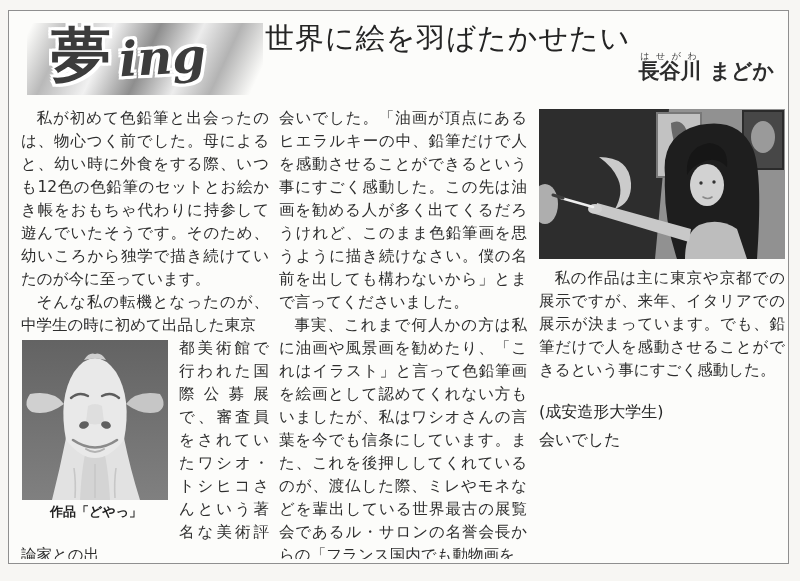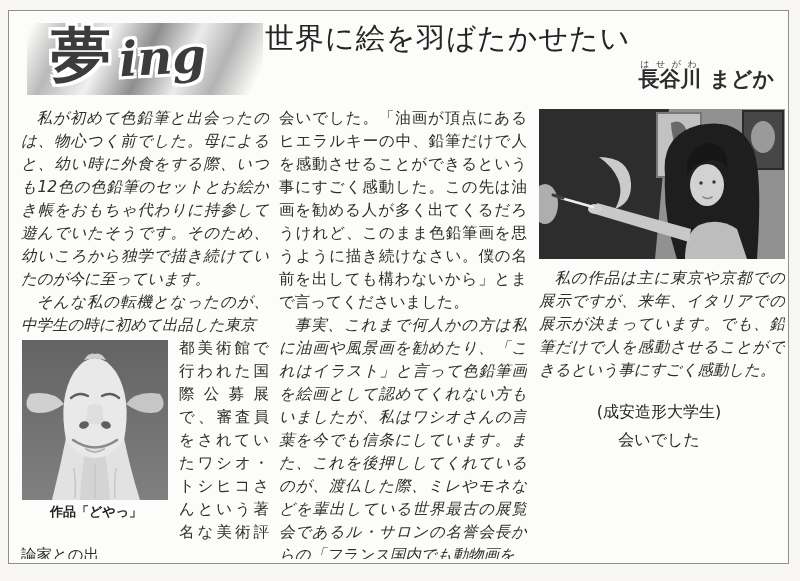--- a/index.html
+++ b/index.html
@@ -34,50 +34,50 @@
     font-size:48px;line-height:1;color:#3c3c3c;transform:rotate(-3deg);
     text-shadow:-3px -3px 0 #fff,3px -3px 0 #fff,-3px 3px 0 #fff,3px 3px 0 #fff,
                 0 -3px 0 #fff,0 3px 0 #fff,-3px 0 0 #fff,3px 0 0 #fff;
   }
   .title{
     position:absolute;left:256px;top:8px;margin:0;
     font-size:29px;font-weight:normal;letter-spacing:1px;color:#242424;
     white-space:nowrap;
   }
   .author{
-    position:absolute;right:14px;top:48px;text-align:right;
+    position:absolute;right:14px;top:40px;text-align:right;
     font-size:21px;font-weight:bold;color:#2c2c2c;white-space:nowrap;
   }
   .author ruby rt{
     font-size:9px;font-weight:normal;letter-spacing:3px;color:#3a3a3a;
   }
   .author .given{margin-left:8px;}
   
   .col{
     position:absolute;top:96px;width:248px;height:452px;
     font-size:15.5px;line-height:23px;color:#2e2e2e;
     text-align:justify;overflow:hidden;
   }
   .col1{left:12px;}
   .col2{left:270px;}
   .col3{left:530px;width:246px;}
   .col p{margin:0;}
-  .col p.indent{text-indent:1em;font-style:italic;}
+  .col p.indent{text-indent:1em;}
   
   .goat-fig{float:left;width:148px;margin:3px 9px 10px 1px;}
   .goat-fig svg{display:block;width:146px;height:160px;}
   .caption{
     text-align:center;font-size:13px;font-weight:bold;color:#222;
     margin-top:4px;line-height:16px;
   }
   
   .artist-photo-wrap{width:246px;height:150px;margin:2px 0 8px 0;}
   .artist-photo-wrap svg{display:block;width:246px;height:150px;}
   .byline{
-    margin-top:16px;text-align:center;padding-right:6px;
+    margin-top:16px;text-align:left;padding-right:6px;
     font-size:16px;line-height:28px;color:#262626;
   }
 </style>
 </head>
 <body>
 
 <div class="page">
   <div class="article">
 
     <div class="logo">

